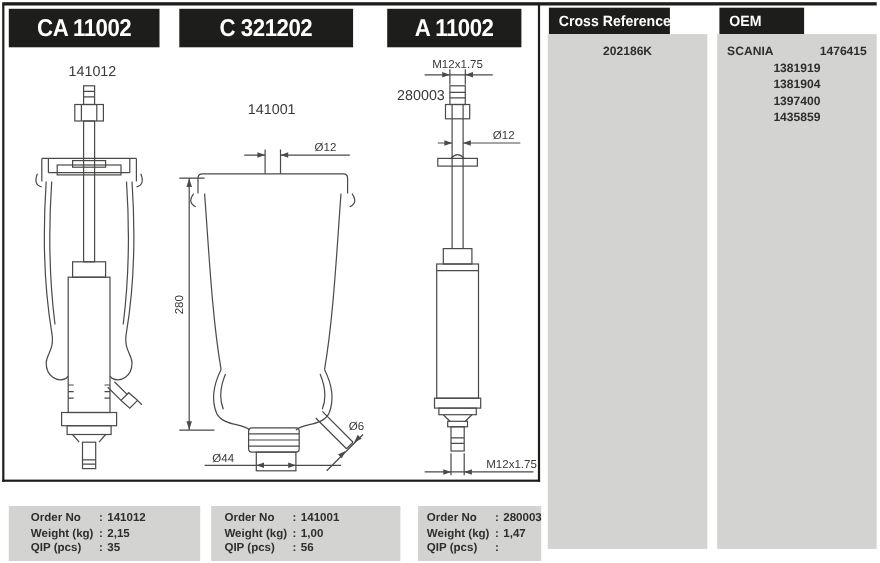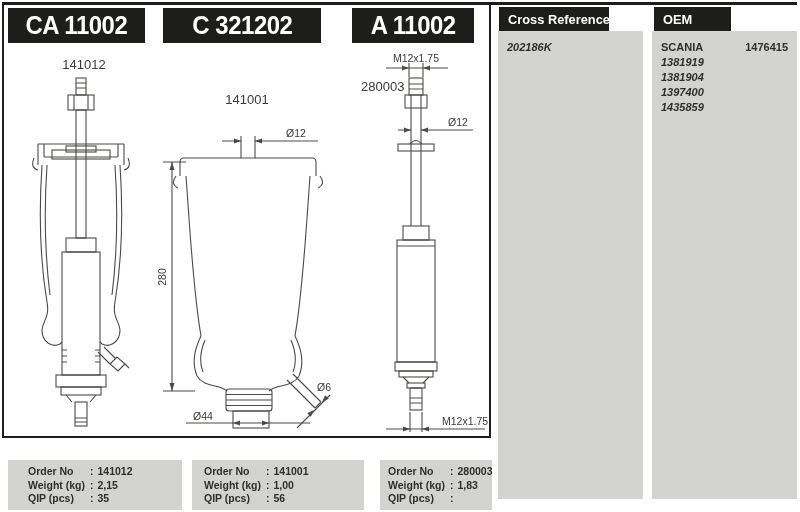--- a/index.html
+++ b/index.html
@@ -7,37 +7,37 @@
     width:800px;height:512px;position:relative;background:#ffffff;
     font-family:"Liberation Sans",sans-serif;overflow:hidden;
   }
   
   .top-rule{position:absolute;left:2px;top:2px;width:795px;height:3px;background:#1d1d1b;}
   
   .frame{position:absolute;left:2px;top:4px;width:489px;height:434px;box-sizing:border-box;
     border-left:2px solid #1d1d1b;border-right:2px solid #1d1d1b;border-bottom:2px solid #1d1d1b;}
   
   .hdr-box{position:absolute;top:8px;height:35px;background:#1d1d1b;color:#ffffff;
-    display:flex;align-items:center;justify-content:center;font-weight:bold;font-size:26px;}
+    display:flex;align-items:center;justify-content:center;font-weight:bold;font-size:22px;}
   .hdr-box span{display:inline-block;transform:scaleX(0.92);letter-spacing:-0.5px;white-space:nowrap;}
   #hdr1{left:8px;width:137px;}
   #hdr2{left:163px;width:158px;}
   #hdr3{left:352px;width:122px;}
   
   .side-panel{position:absolute;top:31px;height:468px;background:#d3d3d2;box-sizing:border-box;
     padding:9px 9px 0 9px;font-size:11px;font-weight:bold;color:#2e2e2c;}
   #cr-panel{left:498px;width:145px;}
   #oem-panel{left:652px;width:145px;}
   .panel-bar{position:absolute;top:7px;height:24px;background:#1d1d1b;color:#ffffff;
     display:flex;align-items:center;padding-left:9px;box-sizing:border-box;font-weight:bold;font-size:13.5px;}
   .panel-bar span{display:inline-block;transform:scaleX(0.95);transform-origin:left;white-space:nowrap;}
   #cr-bar{left:499px;width:110px;}
   #oem-bar{left:654px;width:77px;}
   .pane-row{display:flex;justify-content:space-between;line-height:15px;}
-  .pane-row.right{justify-content:flex-start;font-style:italic;}
+  .pane-row.right{justify-content:center;}
   
   .spec-table{position:absolute;top:460px;height:50px;background:#d3d3d2;box-sizing:border-box;
     font-size:10.5px;font-weight:bold;color:#2e2e2c;padding-top:5px;line-height:13.5px;white-space:nowrap;}
   #t1{left:8px;width:174px;padding-left:20px;}
   #t2{left:192px;width:172px;padding-left:12px;}
   #t3{left:380px;width:112px;padding-left:8px;}
   .tlbl{display:inline-block;width:62px;}
   .tsep{display:inline-block;margin-right:4px;}
   
   #drawings{position:absolute;left:0;top:0;}
@@ -212,18 +212,18 @@
   <div class="trow">
     <span class="tlbl">QIP (pcs)</span><span class="tsep">:</span><span class="tval">56</span>
   </div>
 </div>
 
 <div class="spec-table" id="t3">
   <div class="trow">
     <span class="tlbl">Order No</span><span class="tsep">:</span><span class="tval">280003</span>
   </div>
   <div class="trow">
-    <span class="tlbl">Weight (kg)</span><span class="tsep">:</span><span class="tval">1,83</span>
+    <span class="tlbl">Weight (kg)</span><span class="tsep">:</span><span class="tval">1,47</span>
   </div>
   <div class="trow">
     <span class="tlbl">QIP (pcs)</span><span class="tsep">:</span><span class="tval"></span>
   </div>
 </div>
 
 </body></html>

